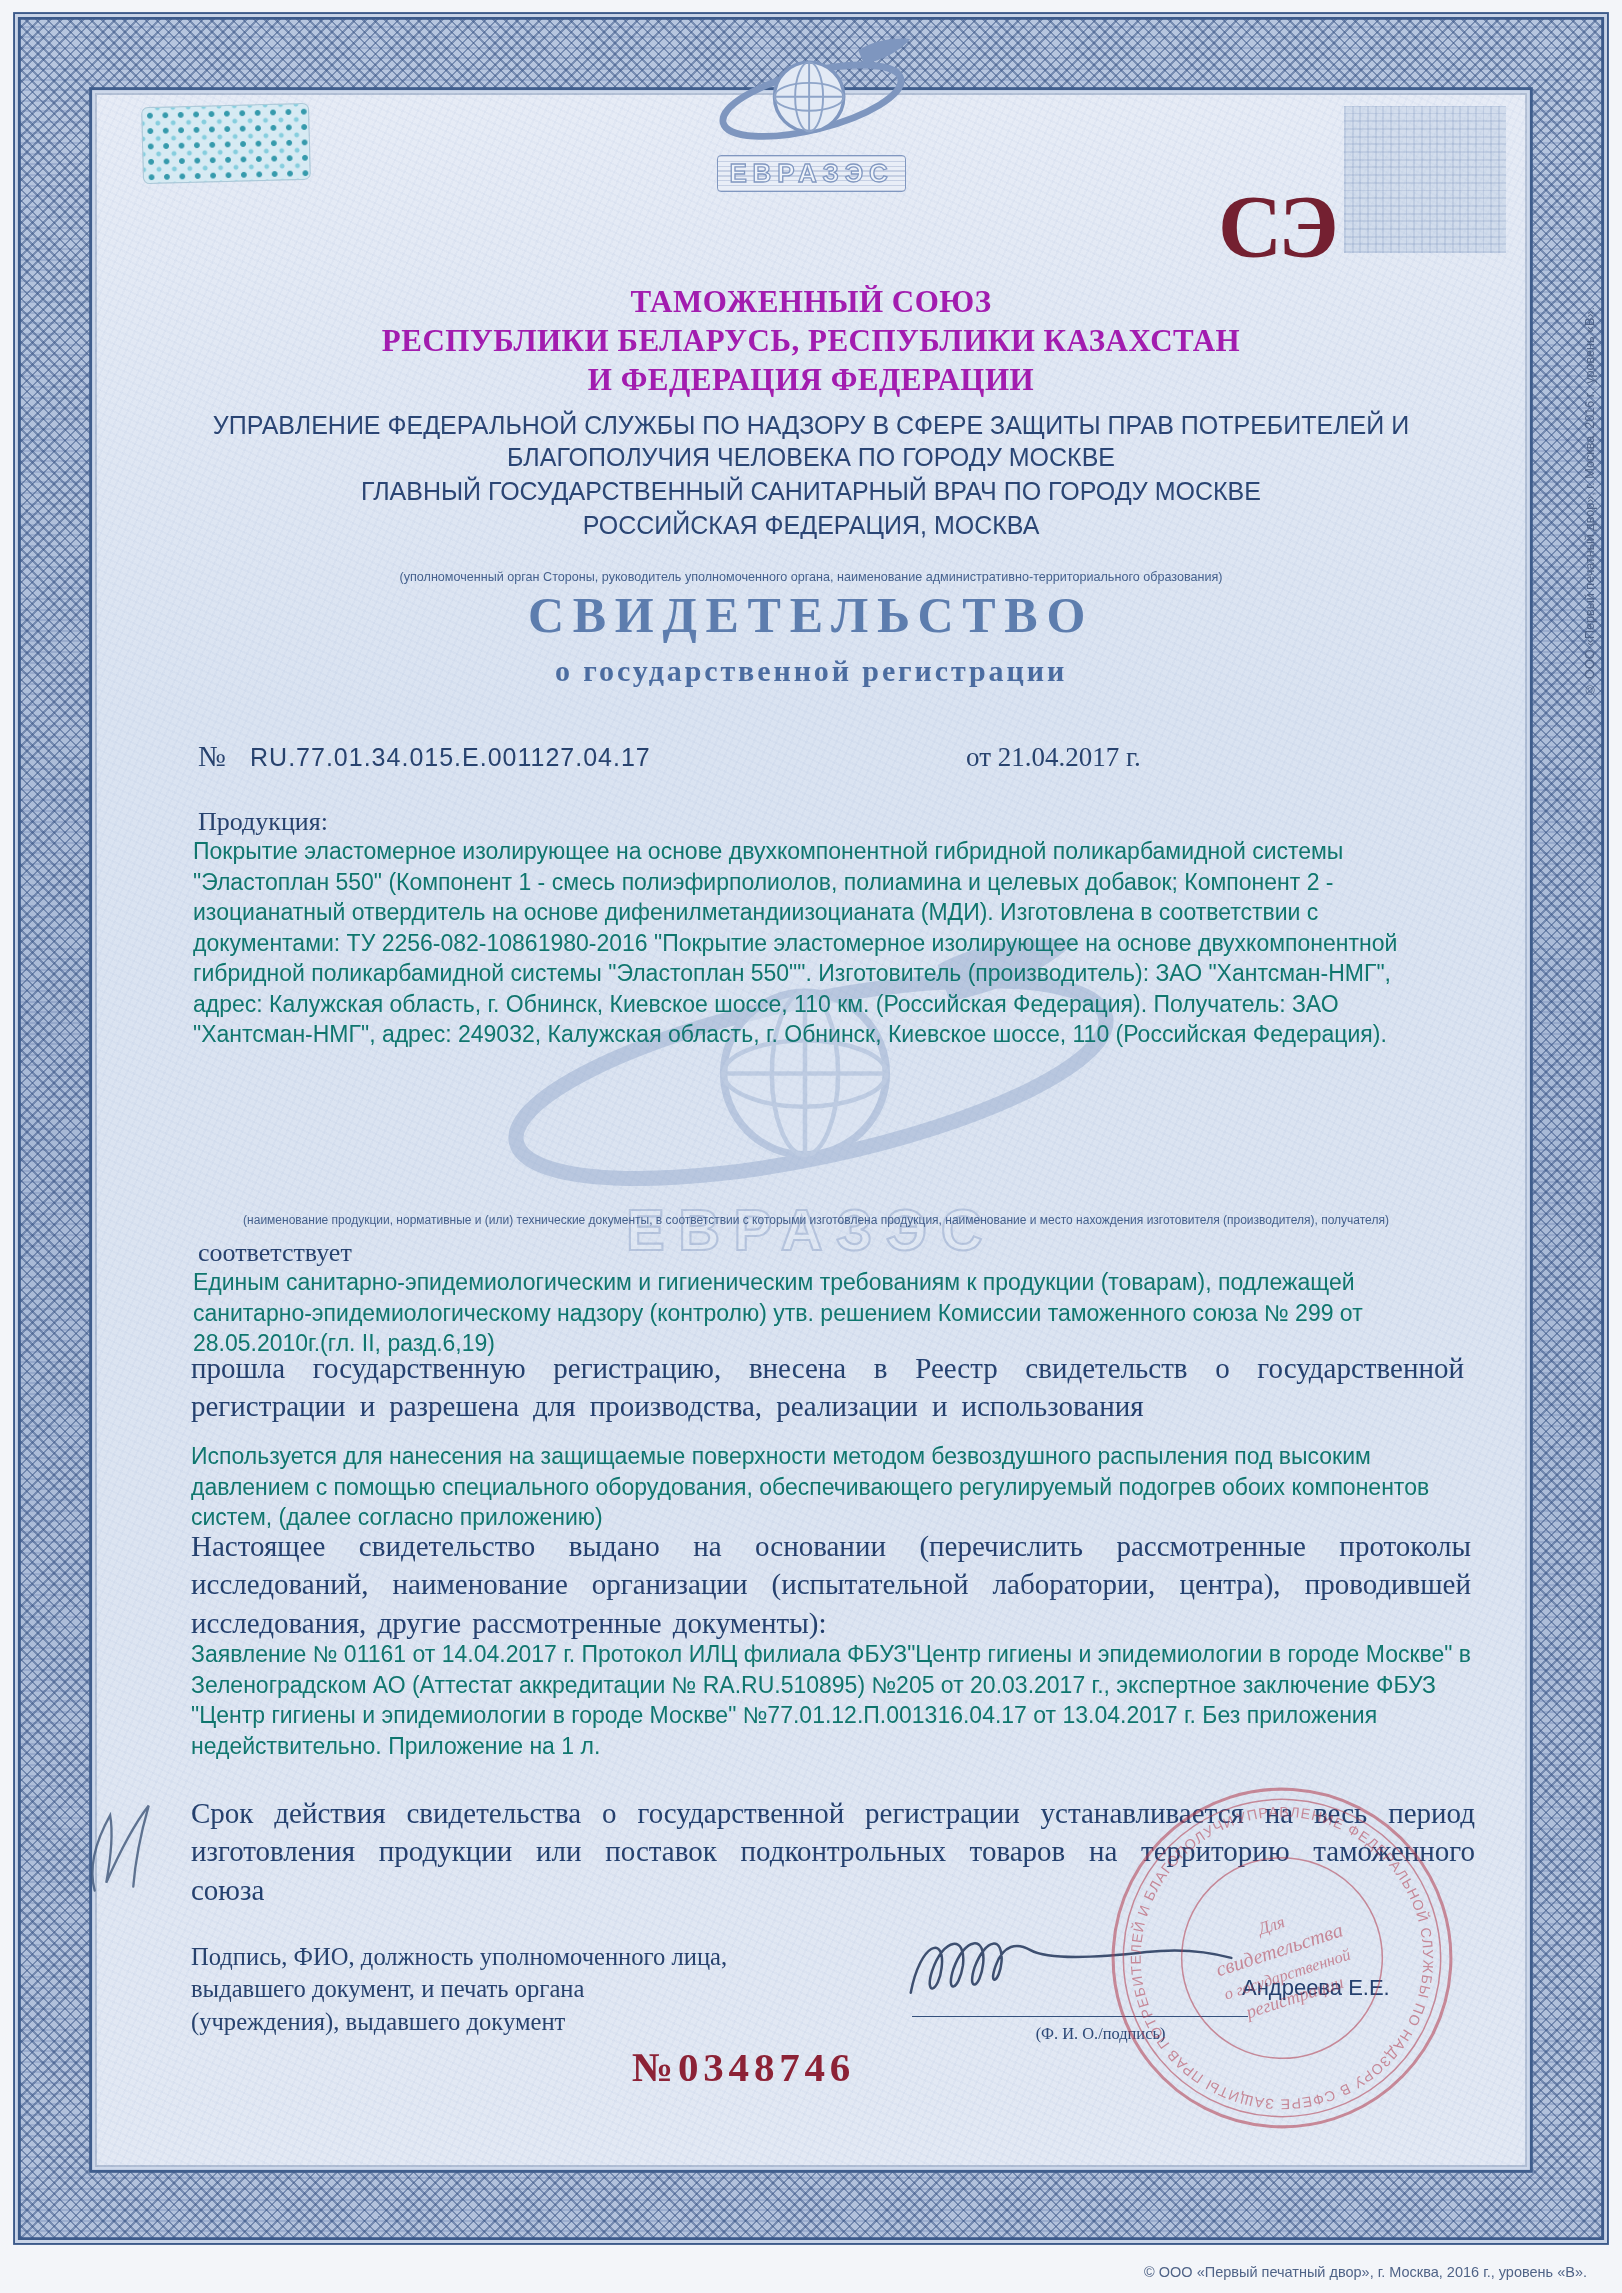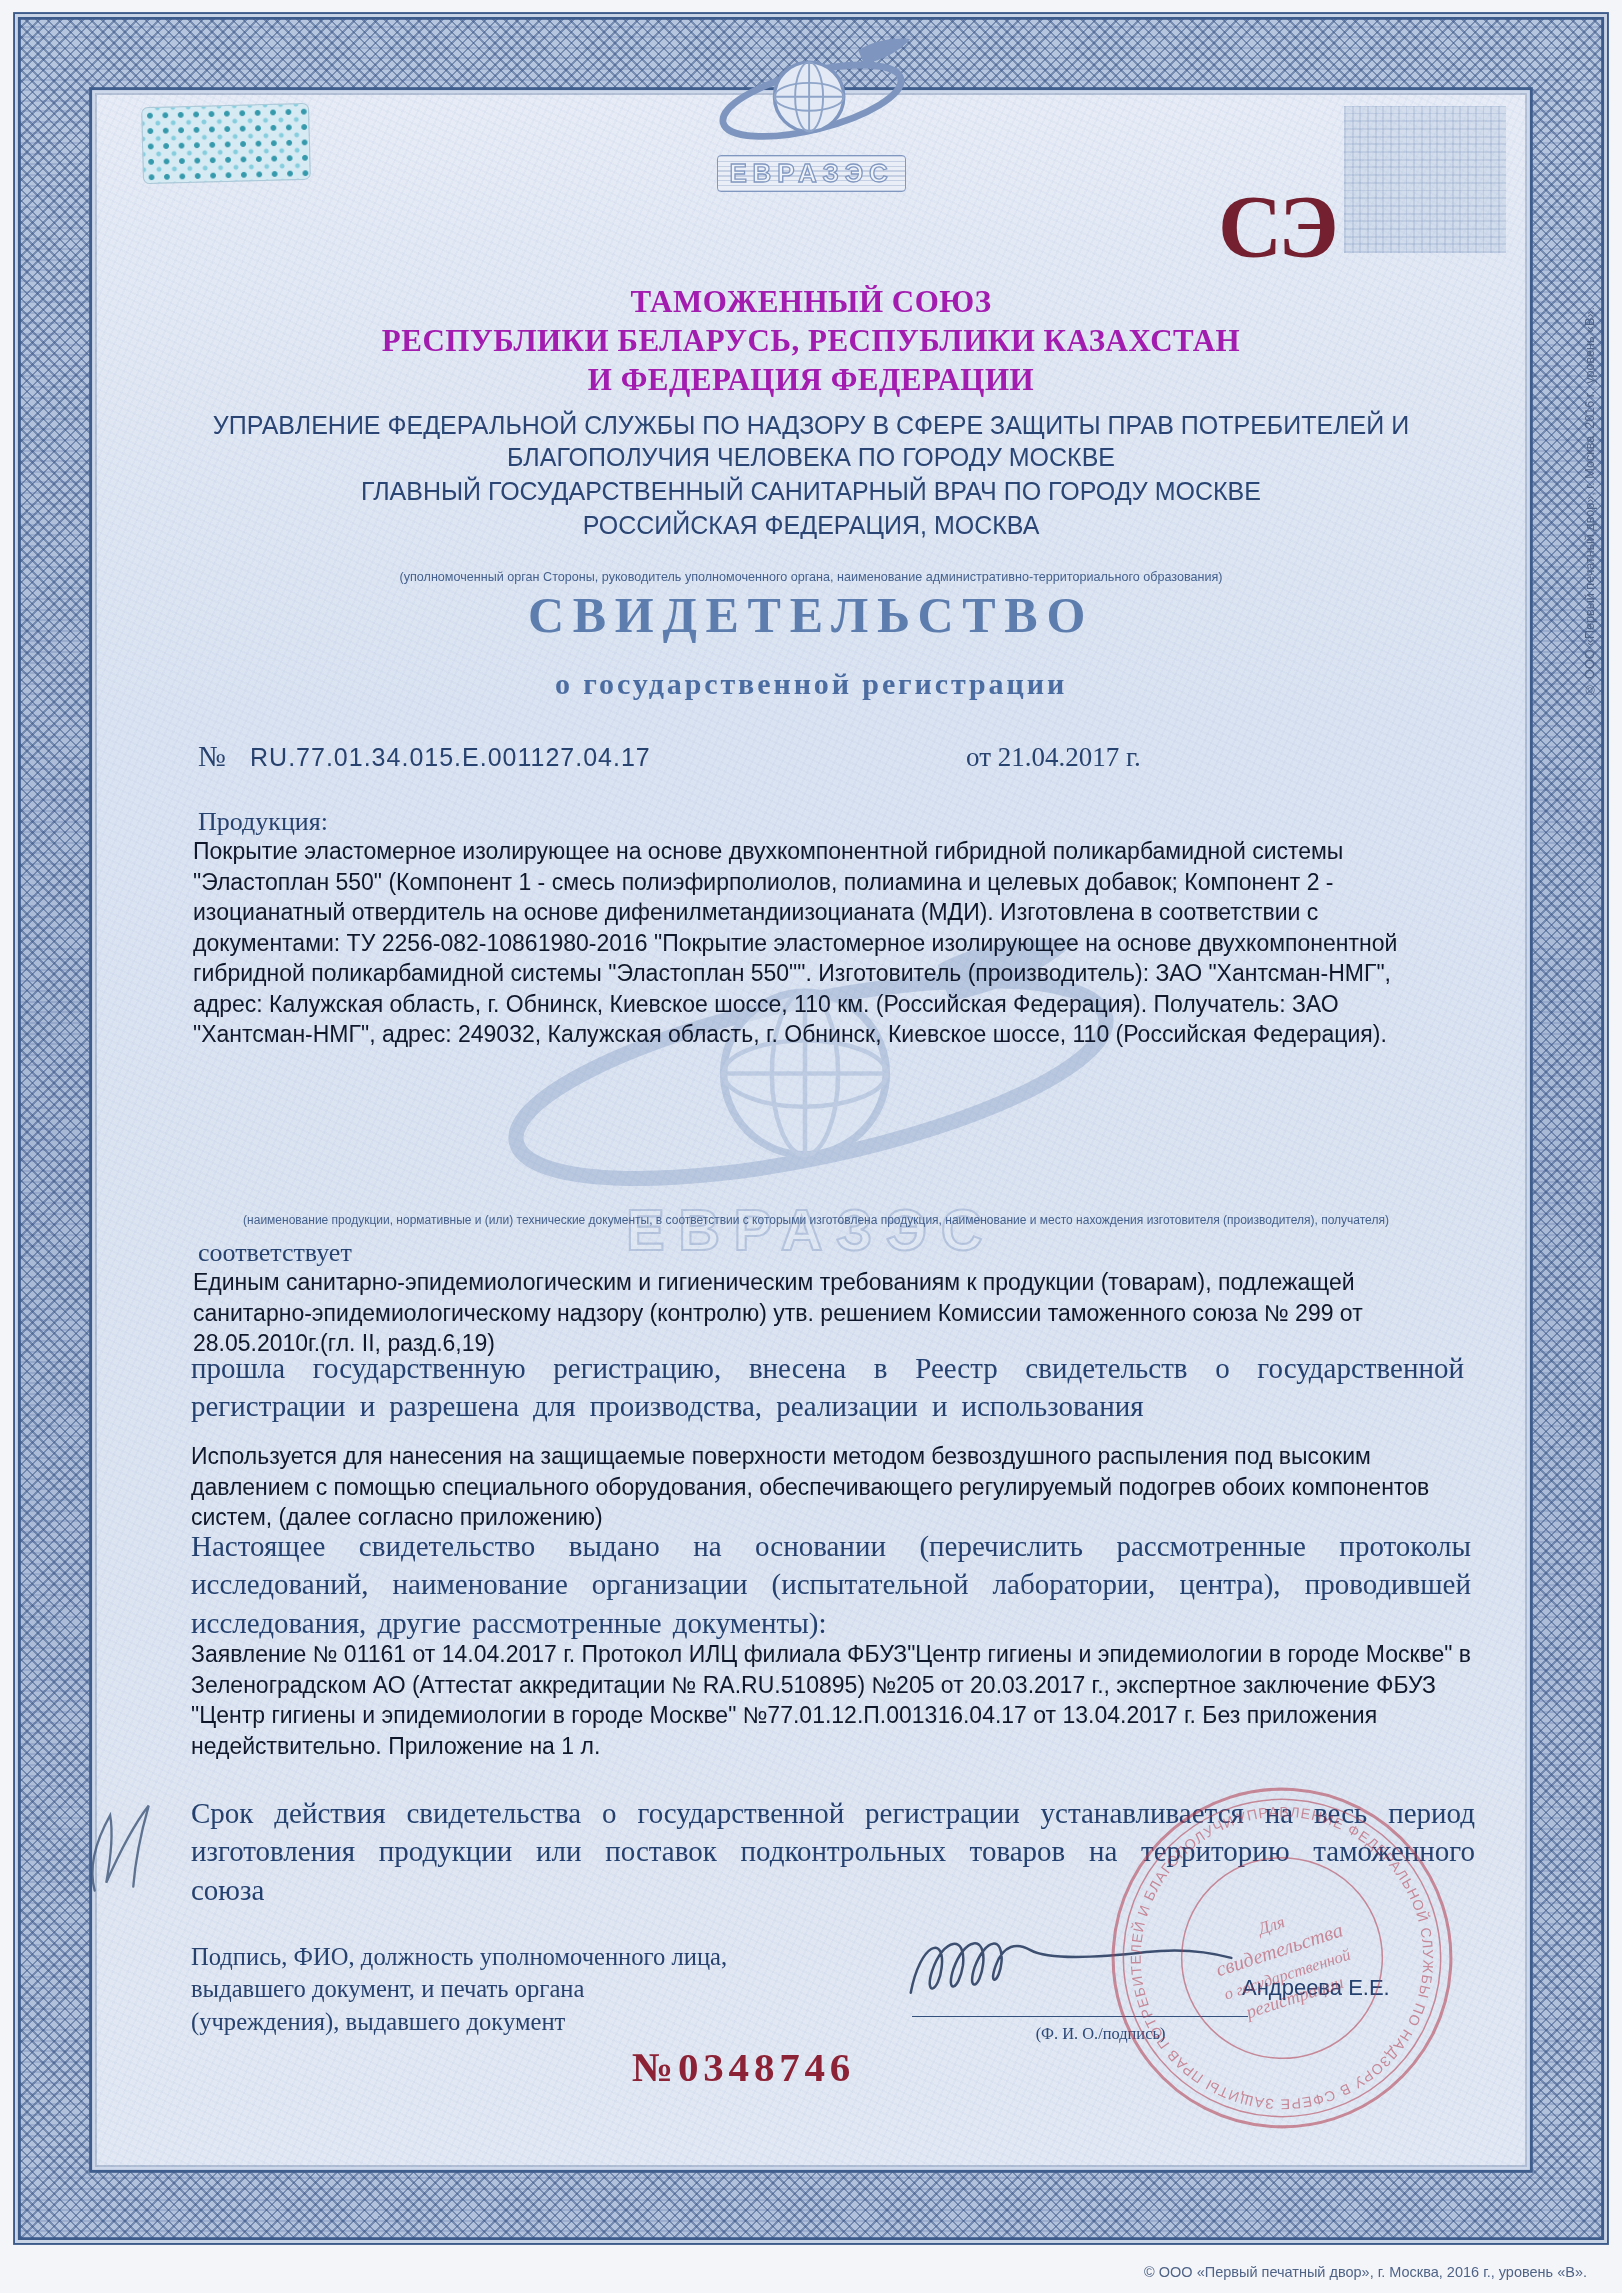--- a/index.html
+++ b/index.html
@@ -47,31 +47,31 @@
     -webkit-text-stroke:2.1px rgba(132,154,194,.95);}
 
   
   .head{left:164px;top:282px;width:1294px;text-align:center;z-index:3;}
   .union{font:700 31px/1.26 "Liberation Serif",serif;letter-spacing:0.5px;color:#a21caf;}
   .auth{font:400 25px/1.28 "Liberation Sans",sans-serif;color:#2a4574;margin-top:1.9px;}
   .head-note{margin-top:29px;font:400 12.6px/1.2 "Liberation Sans",sans-serif;color:#44608c;}
 
   .title-wrap{left:164px;top:587px;width:1294px;text-align:center;z-index:3;}
   .title-main{font:700 50px/1.15 "Liberation Serif",serif;letter-spacing:8.7px;color:#5d7dae;}
-  .title-sub{margin-top:21px;font:700 30px/1.2 "Liberation Serif",serif;letter-spacing:2.9px;color:#4b6ca0;}
+  .title-sub{margin-top:8px;font:700 30px/1.2 "Liberation Serif",serif;letter-spacing:2.9px;color:#4b6ca0;}
 
   .reg{left:198px;top:740px;width:1260px;height:41px;z-index:3;font-size:28px;}
   .reg-no-sign{font:400 29px "Liberation Serif",serif;}
   .reg-number{font:400 25px "Liberation Sans",sans-serif;letter-spacing:1px;margin-left:17.4px;}
   .reg-date{position:absolute;left:768px;top:1.9px;font:400 27px "Liberation Serif",serif;}
 
   
   .z{z-index:3;}
   .lbl-serif{font:400 26px/1.3 "Liberation Serif",serif;}
-  .sans-par{font:400 23px/1.33 "Liberation Sans",sans-serif;color:#0f172a;}
+  .sans-par{font:400 23px/1.33 "Liberation Sans",sans-serif;color:#0f766e;}
   .serif-par{font:400 29px/1.32 "Liberation Serif",serif;color:#24406e;text-align:justify;word-spacing:6.8px;}
   .tiny-note{font:400 12px/1.25 "Liberation Sans",sans-serif;color:#44608c;text-align:center;}
 
   .product-label{left:198px;top:805px;}
   .product-body{left:193px;top:836px;width:1260px;}
   .product-note{left:169px;top:1213px;width:1294px;}
   .sootv{left:198px;top:1236px;}
   .req{left:193px;top:1267px;width:1212px;font-size:23px;}
   .reg-par{left:191px;top:1349px;width:1273px;}
   .usage{left:191px;top:1441px;width:1274px;}

